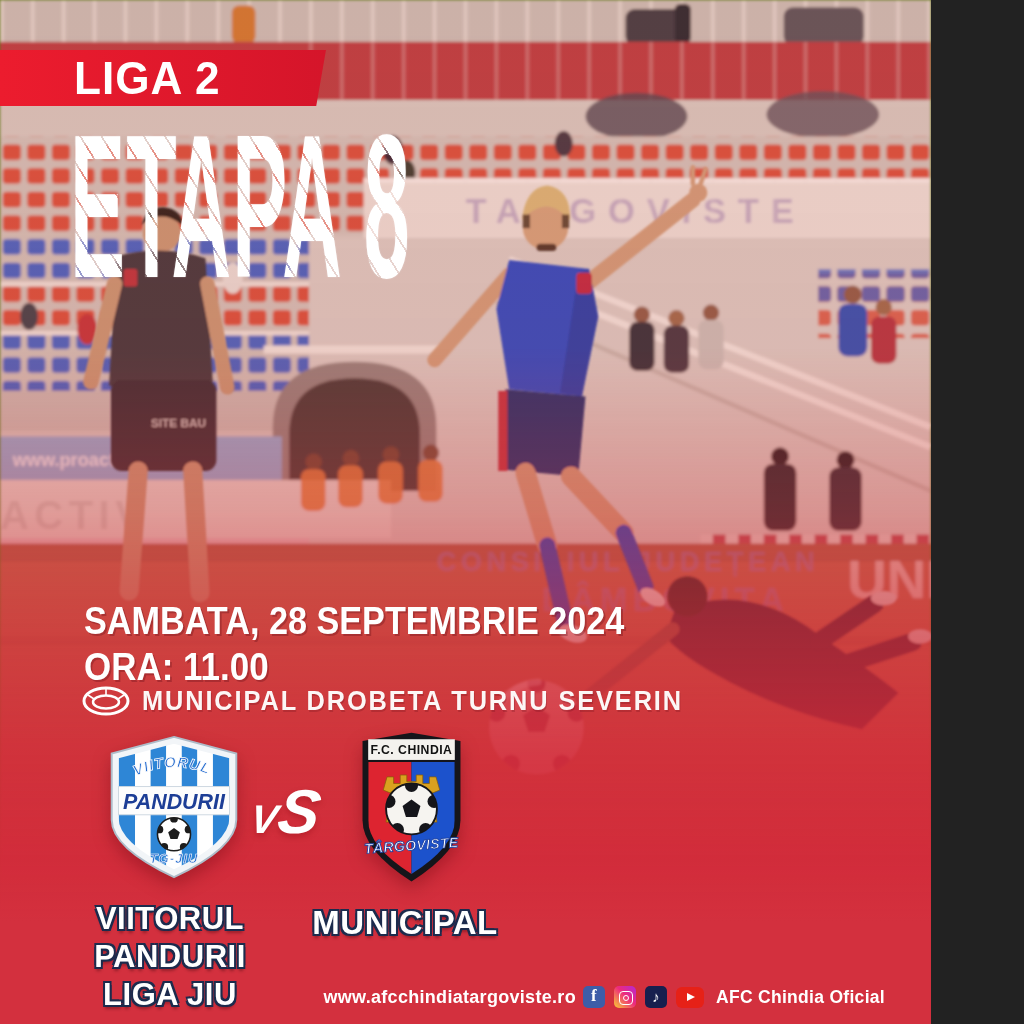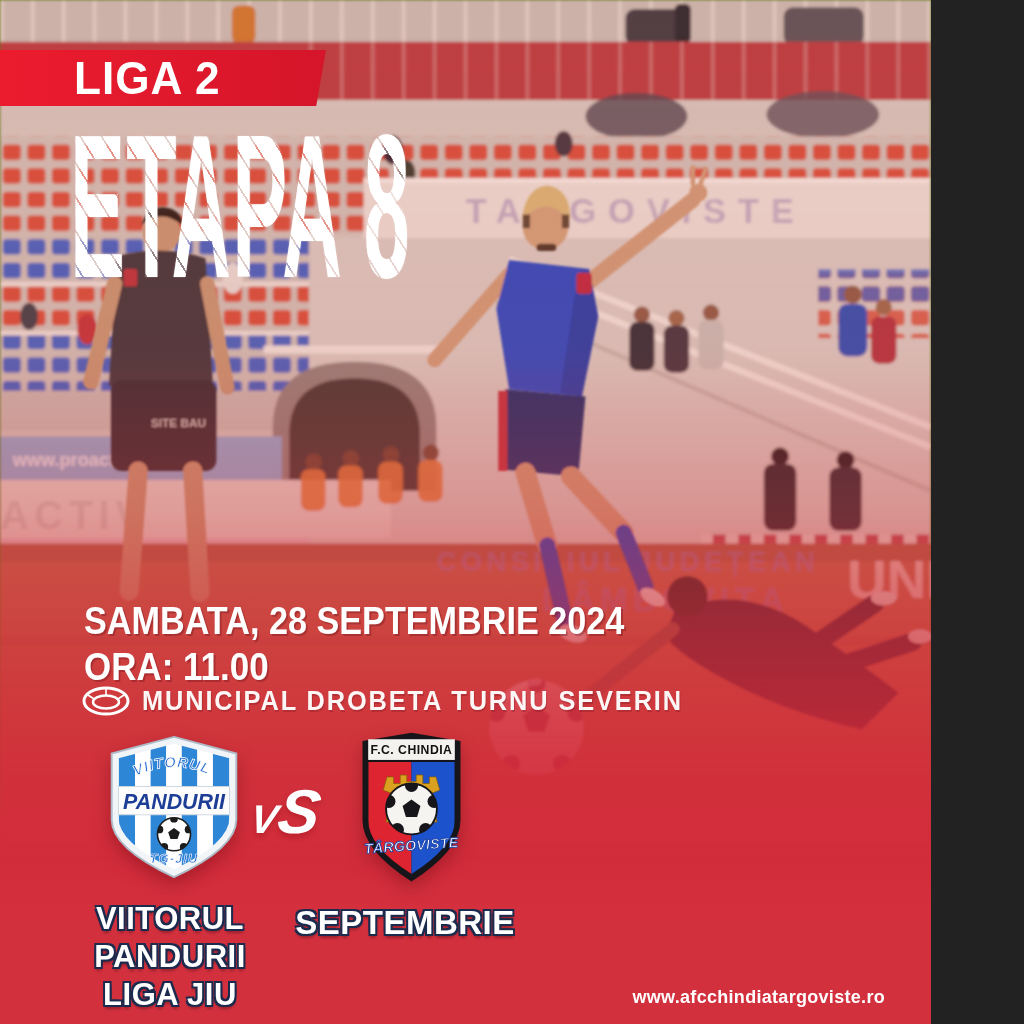--- a/index.html
+++ b/index.html
@@ -364,20 +364,27 @@
     </g>
     <text x="60" y="128" text-anchor="middle" font-size="15" font-weight="800" font-style="italic" fill="#ffffff" stroke="#1a3fa0" stroke-width=".9" letter-spacing=".3" transform="rotate(-4 60 126)">TÂRGOVISTE</text>
   </svg>
 
   <div class="team-name home-name">
     <div>VIITORUL</div>
     <div>PANDURII</div>
     <div>LIGA JIU</div>
   </div>
   <div class="team-name away-name">
-    <div>SEPTEMBRIE</div>
+    <div>MUNICIPAL</div>
   </div>
 
   <div class="footer">
     <div class="website-url">www.afcchindiatargoviste.ro</div>
+    <div class="social-row">
+      <span class="icon icon-fb"></span>
+      <span class="icon icon-ig"></span>
+      <span class="icon icon-tt"></span>
+      <span class="icon icon-yt"></span>
+      <span class="social-label">AFC Chindia Oficial</span>
+    </div>
   </div>
 
 </div>
 
 </body></html>

